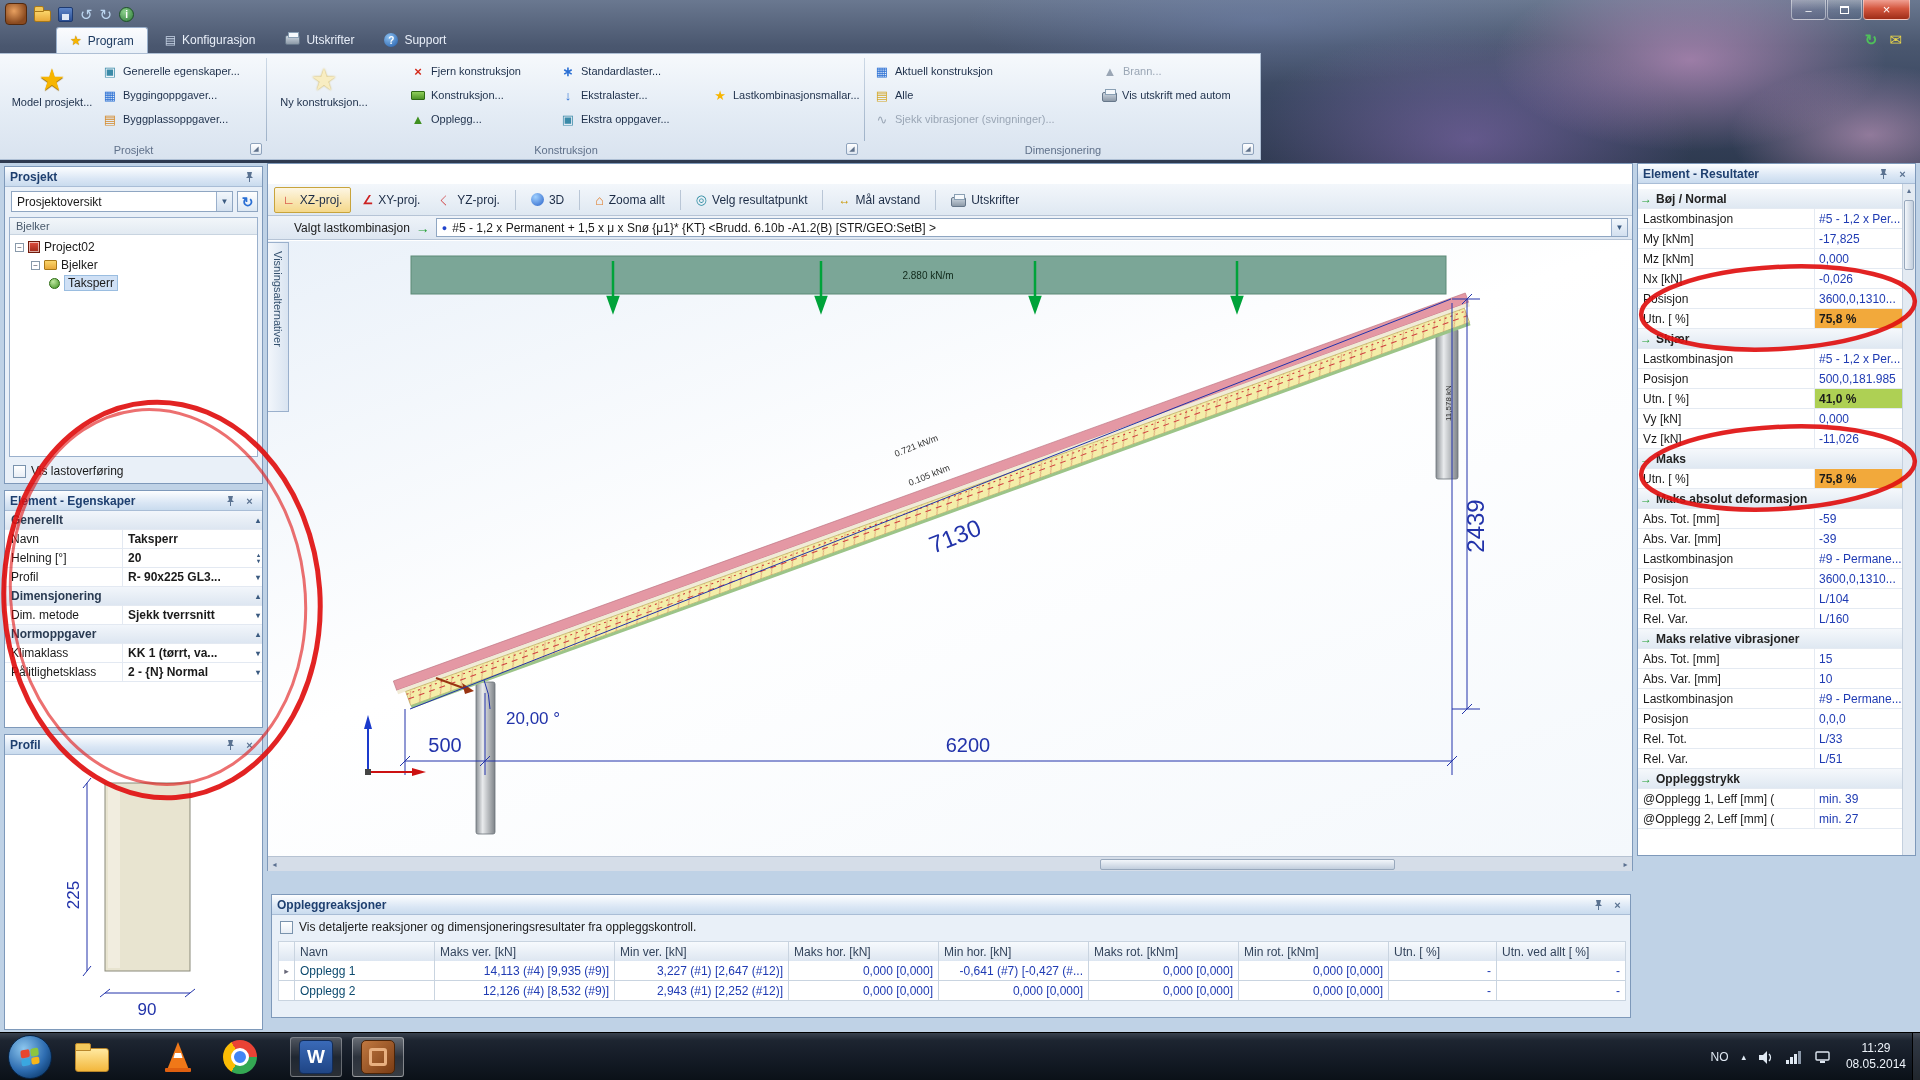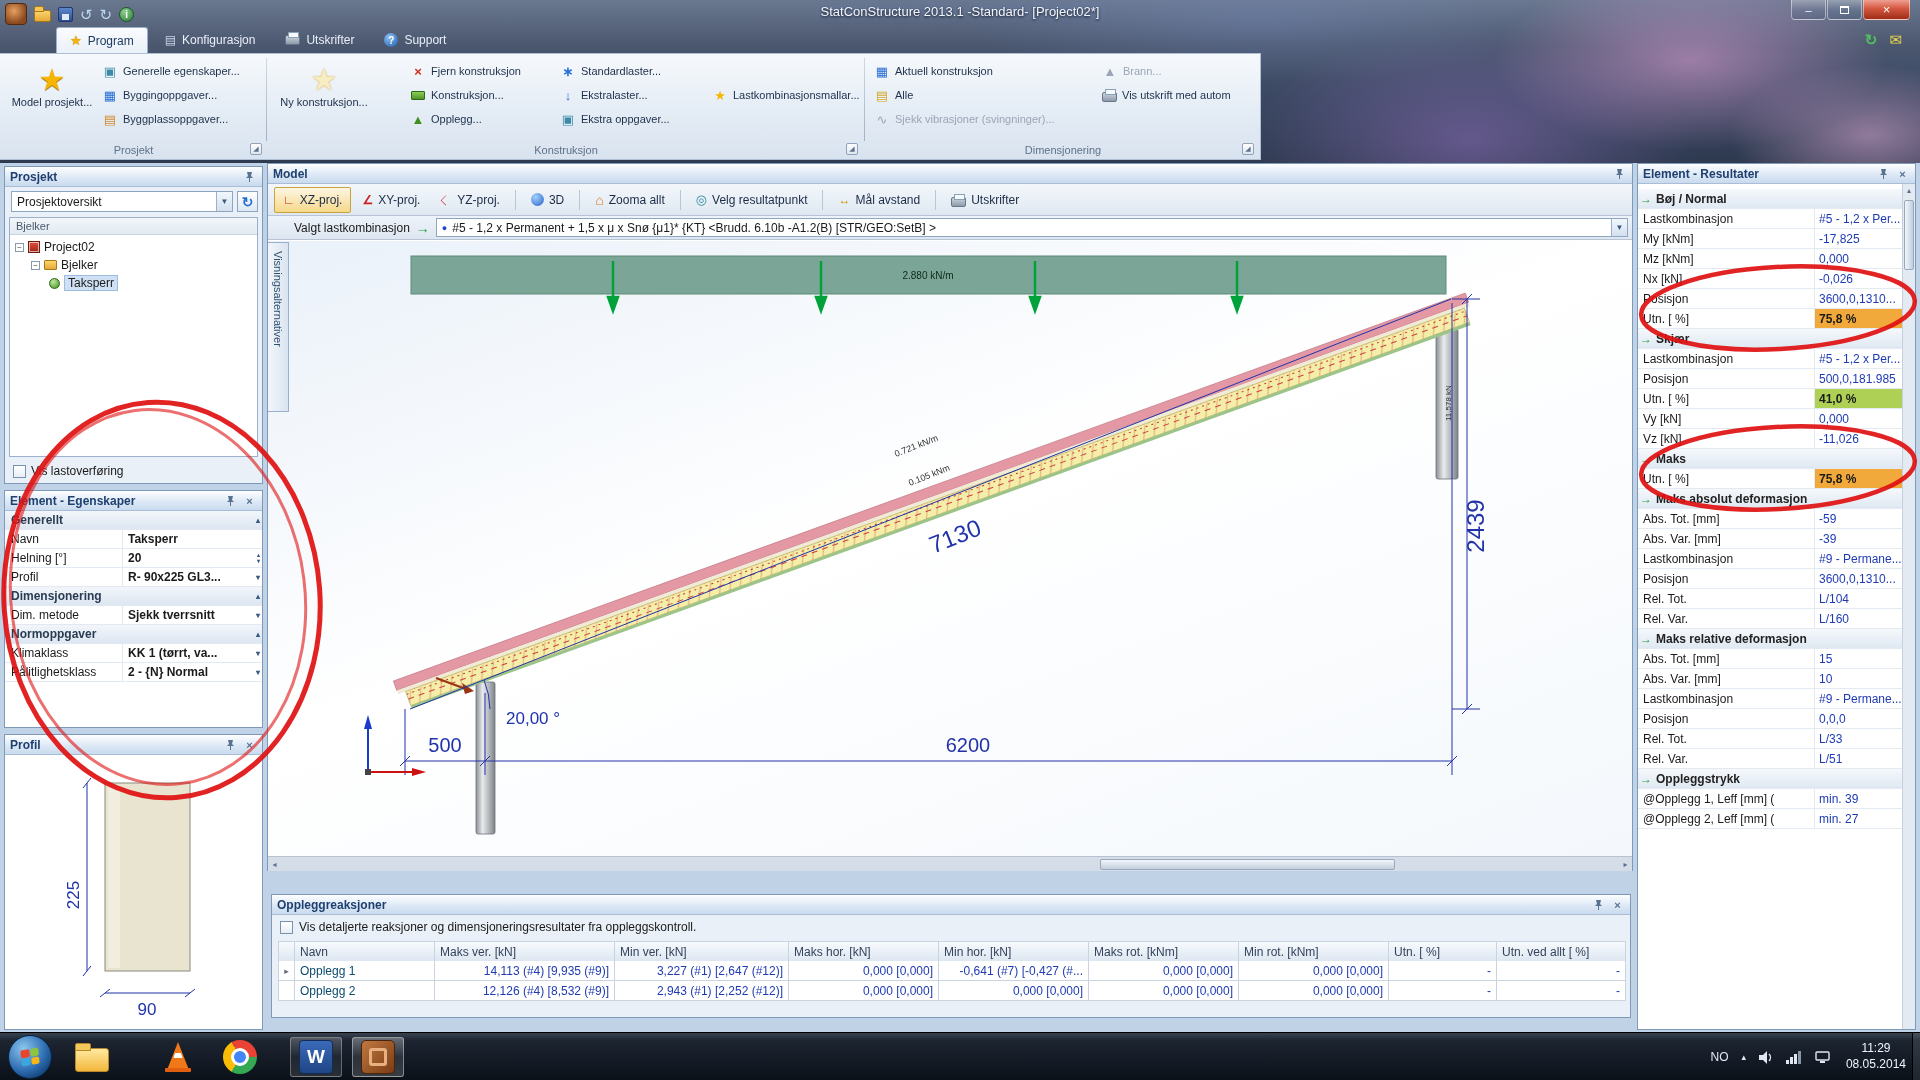--- a/index.html
+++ b/index.html
@@ -154,21 +154,20 @@
 
   <div id="topglass">
     <div id="qat">
       <span class="applogo"></span>
       <span class="qfolder"></span>
       <span class="qsave"></span>
       <span class="qglyph">↺</span>
       <span class="qglyph">↻</span>
       <span class="qinfo">i</span>
     </div>
-    <div id="win-title">StatConStructure 2013.1  -Standard-  [Project02*]</div>
     <div id="winbtns">
       <div class="winbtn">–</div>
       <div class="winbtn">
           <span class="maxglyph"></span>
         </div>
       <div class="winbtn close">×</div>
     </div>
 
     <div id="tabrow">
       <div class="rtab active">
@@ -413,30 +412,20 @@
         <line x1="100" y1="238" x2="185" y2="238"></line>
           <line x1="95" y1="242" x2="105" y2="234"></line>
           <line x1="180" y1="242" x2="190" y2="234"></line>
       </g>
       <text transform="translate(74,140) rotate(-90)" font-size="17" fill="#2233aa" text-anchor="middle">225</text>
       <text x="142" y="260" font-size="17" fill="#2233aa" text-anchor="middle">90</text>
     </svg>
   </div>
 
   <div class="panel" style="left:267px;top:163px;width:1366px;height:708px;">
-    <div class="ptitle">
-      <span>Model</span>
-      <span class="sp"></span>
-      <span class="pti">
-          <svg width="11" height="11">
-            <path d="M3 1h5l-1 4 2 2H2l2-2z" fill="#5a7291"></path>
-            <line x1="5.5" y1="7" x2="5.5" y2="11" stroke="#5a7291"></line>
-          </svg>
-        </span>
-    </div>
     <div id="mtoolbar" style="left:0;top:20px;width:1364px;height:32px;">
       <div class="tbtn active">
           <span style="color:#cc2222;font-weight:bold;">∟</span>
           <span>XZ-proj.</span>
         </div>
       <div class="tbtn">
           <span style="color:#cc2222;font-weight:bold;">∠</span>
           <span>XY-proj.</span>
         </div>
       <div class="tbtn">
@@ -611,21 +600,21 @@
         <div class="rval">2,943 (#1) [2,252 (#12)]</div>
       <div class="rval">0,000 [0,000]</div>
         <div class="rval">0,000 [0,000]</div>
       <div class="rval">0,000 [0,000]</div>
         <div class="rval">0,000 [0,000]</div>
       <div class="rval">-</div>
         <div class="rval">-</div>
     </div>
   </div>
 
-  <div class="panel" style="left:1637px;top:163px;width:279px;height:867px;">
+  <div class="panel" style="left:1637px;top:163px;width:279px;height:693px;">
     <div class="ptitle">
       <span>Element - Resultater</span>
       <span class="sp"></span>
       <span class="pti">
           <svg width="11" height="11">
             <path d="M3 1h5l-1 4 2 2H2l2-2z" fill="#5a7291"></path>
             <line x1="5.5" y1="7" x2="5.5" y2="11" stroke="#5a7291"></line>
           </svg>
         </span>
       <span class="pti">×</span>
@@ -714,21 +703,21 @@
       <div class="res-row">
           <span class="res-label">Rel. Tot.</span>
           <span class="res-value">L/104</span>
         </div>
       <div class="res-row">
           <span class="res-label">Rel. Var.</span>
           <span class="res-value">L/160</span>
         </div>
       <div class="res-row res-sec">
           <span class="garrow">→</span>
-          <span>Maks relative deformasjon</span>
+          <span>Maks relative vibrasjoner</span>
         </div>
       <div class="res-row">
           <span class="res-label">Abs. Tot. [mm]</span>
           <span class="res-value">15</span>
         </div>
       <div class="res-row">
           <span class="res-label">Abs. Var. [mm]</span>
           <span class="res-value">10</span>
         </div>
       <div class="res-row">

